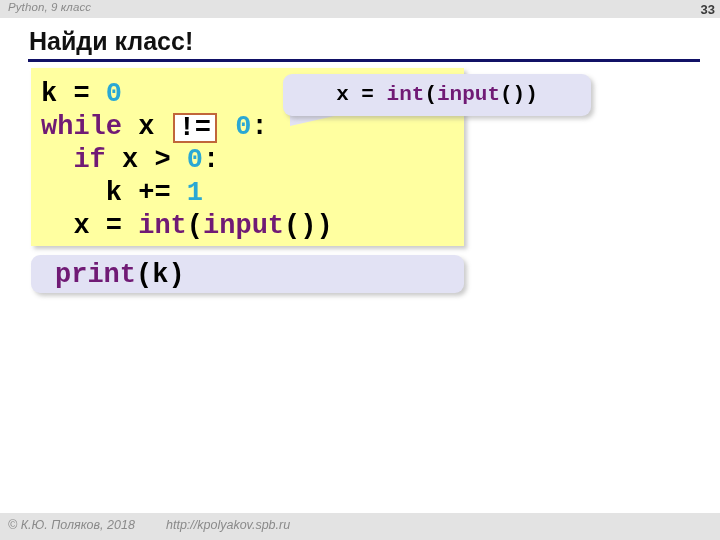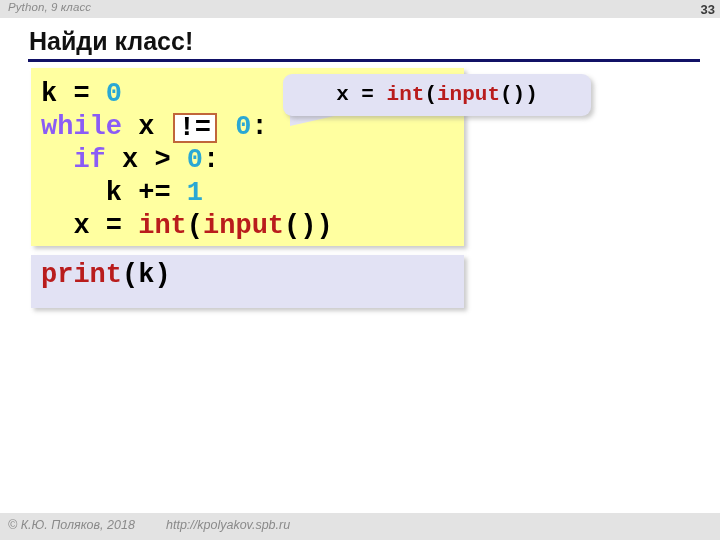--- a/index.html
+++ b/index.html
@@ -73,28 +73,29 @@
     white-space: pre;
   }
   .code-main {
     left: 31px; top: 68px;
     width: 433px; height: 178px;
     background: #ffffa0;
     padding: 10px 0 0 10px;
   }
   .code-tail {
     left: 31px; top: 255px;
-    width: 433px; height: 53px;
+    width: 433px; height: 38px;
     background: #e2e2f4;
-    padding: 4px 0 0 10px;
+    padding: 4px 0 0 24px;
+    border-radius: 9px;
   }
 
-  .kw    { color: #8b5cf6; }   
+  .kw    { color: #701a75; }   
   .num   { color: #2aa8d4; }   
-  .fn    { color: #b91c1c; }   
+  .fn    { color: #701a75; }   
   .plain { color: #000000; }
 
   
   .op-box {
     display: inline-block;
     background: #ffffff;
     border: 2px solid #c0663a;
     color: #000000;
     line-height: 26px;
     padding: 0 4px;

